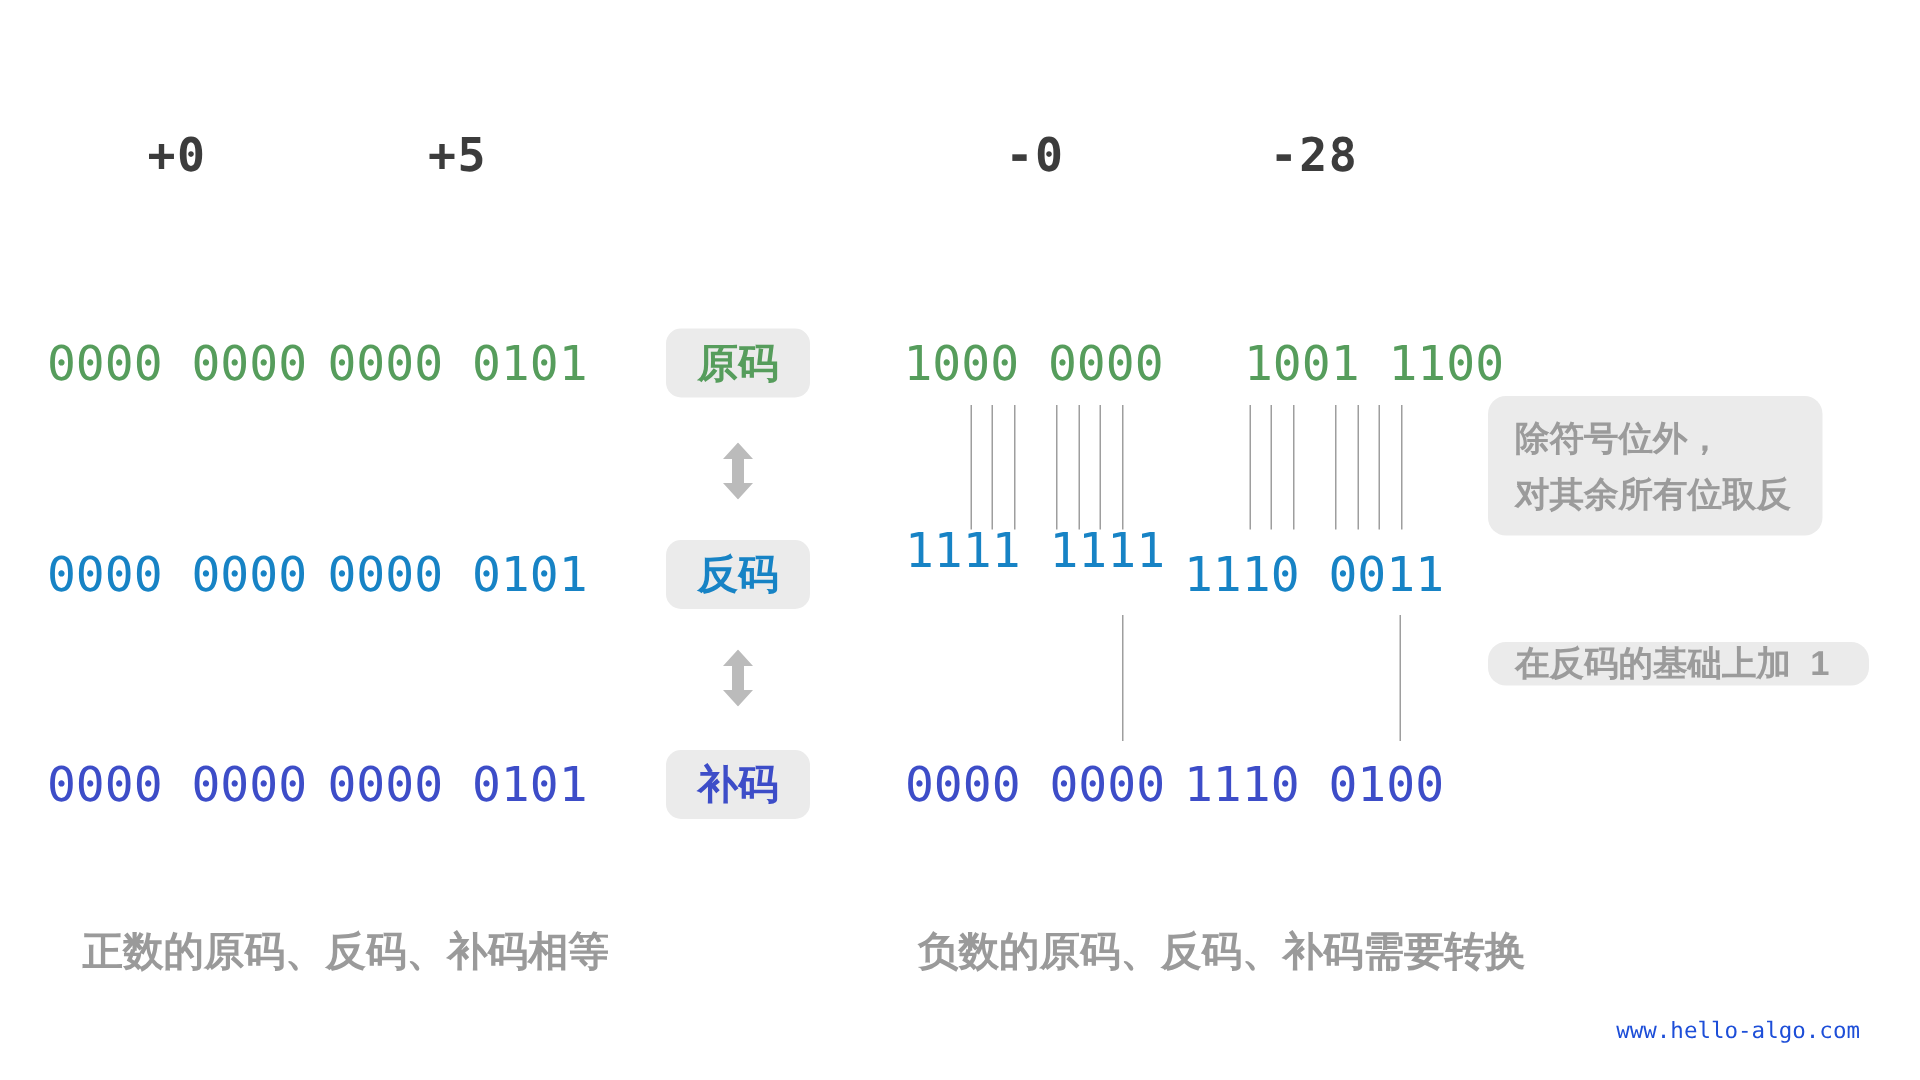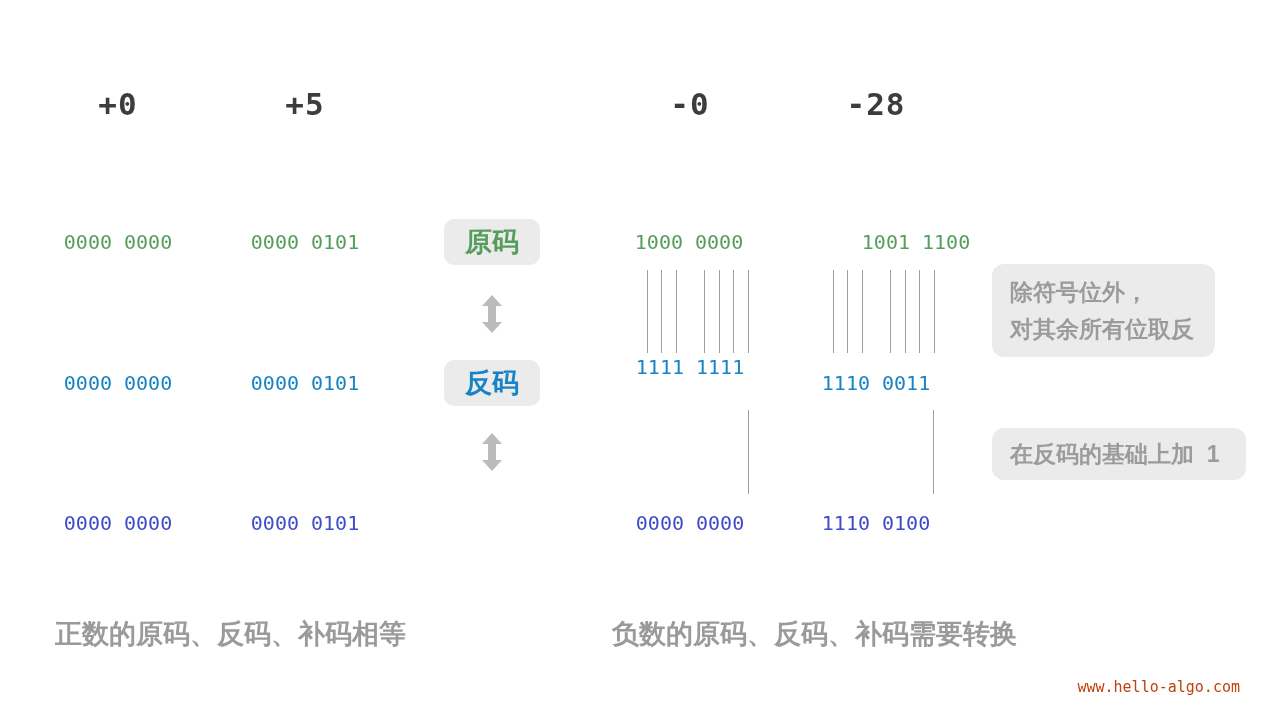--- a/index.html
+++ b/index.html
@@ -13,21 +13,21 @@
 
   .num {
     font-family: "DejaVu Sans Mono", monospace;
     font-weight: bold;
     font-size: 31px;
     color: #3c3c3c;
     letter-spacing: 1px;
   }
   .bin {
     font-family: "DejaVu Sans Mono", monospace;
-    font-size: 20px;
+    font-size: 32px;
     font-weight: 500;
     letter-spacing: 0px;
   }
   .green  { color: #569d5c; }
   .blue   { color: #1783c5; }
   .indigo { color: #3d4dc8; }
   .dark   { color: #3c3c3c; }
 
   .pill {
     position: absolute;
@@ -72,21 +72,21 @@
     font-size: 27px;
     font-weight: bold;
     color: #9a9a9a;
     white-space: pre;
   }
 
   .watermark {
     position: absolute;
     font-family: "DejaVu Sans Mono", monospace;
     font-size: 15px;
-    color: #c2410c;
+    color: #1d4ed8;
     white-space: pre;
   }
 </style>
 </head>
 <body>
 
 <div class="canvas">
 
   <div class="ctr num" style="left:118px; top:104px;">+0</div>
   <div class="ctr num" style="left:305px; top:104px;">+5</div>
@@ -135,28 +135,31 @@
   <div class="tick tick-b" style="left:933px;"></div>
 
   <div class="arrow" style="left:492px; top:452px;">
     <svg width="24" height="38" viewBox="0 0 24 38">
       <path d="M12 0 L22 11 L16 11 L16 27 L22 27 L12 38 L2 27 L8 27 L8 11 L2 11 Z" fill="#bbbbbb"></path>
     </svg>
   </div>
 
   <div class="ctr bin indigo" style="left:118px; top:523px;">0000 0000</div>
   <div class="ctr bin indigo" style="left:305px; top:523px;">0000 0101</div>
+  <div class="pill indigo" style="left:444px; top:500px;">
+    <span>补码</span>
+  </div>
   <div class="ctr bin indigo" style="left:690px; top:523px;">0000 0000</div>
   <div class="ctr bin indigo" style="left:876px; top:523px;">1110 0100</div>
 
   <div class="note-box" style="left:992px; top:264px; width:223px; height:93px;">
     <span>除符号位外，</span>
     <span>对其余所有位取反</span>
   </div>
-  <div class="note-box" style="left:992px; top:428px; width:254px; height:52px;">
+  <div class="note-box" style="left:992px; top:428px; width:254px; height:29px;">
     <span>在反码的基础上加  1</span>
   </div>
 
   <div class="caption" style="left:612px; top:616px;">负数的原码、反码、补码需要转换</div>
   <div class="caption" style="left:55px; top:616px;">正数的原码、反码、补码相等</div>
 
   <div class="watermark" style="right:40px; top:678px;">www.hello-algo.com</div>
 
 </div>
 

